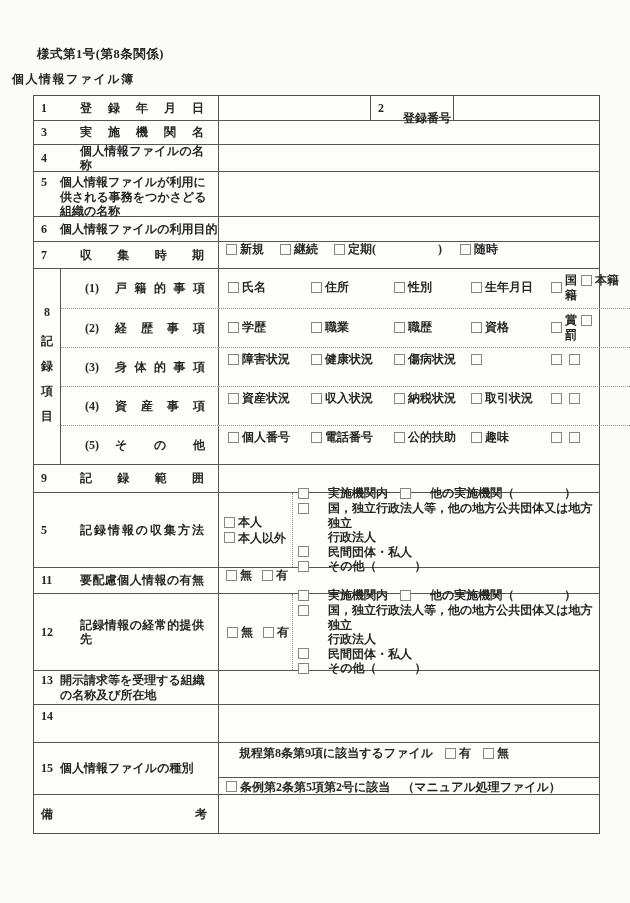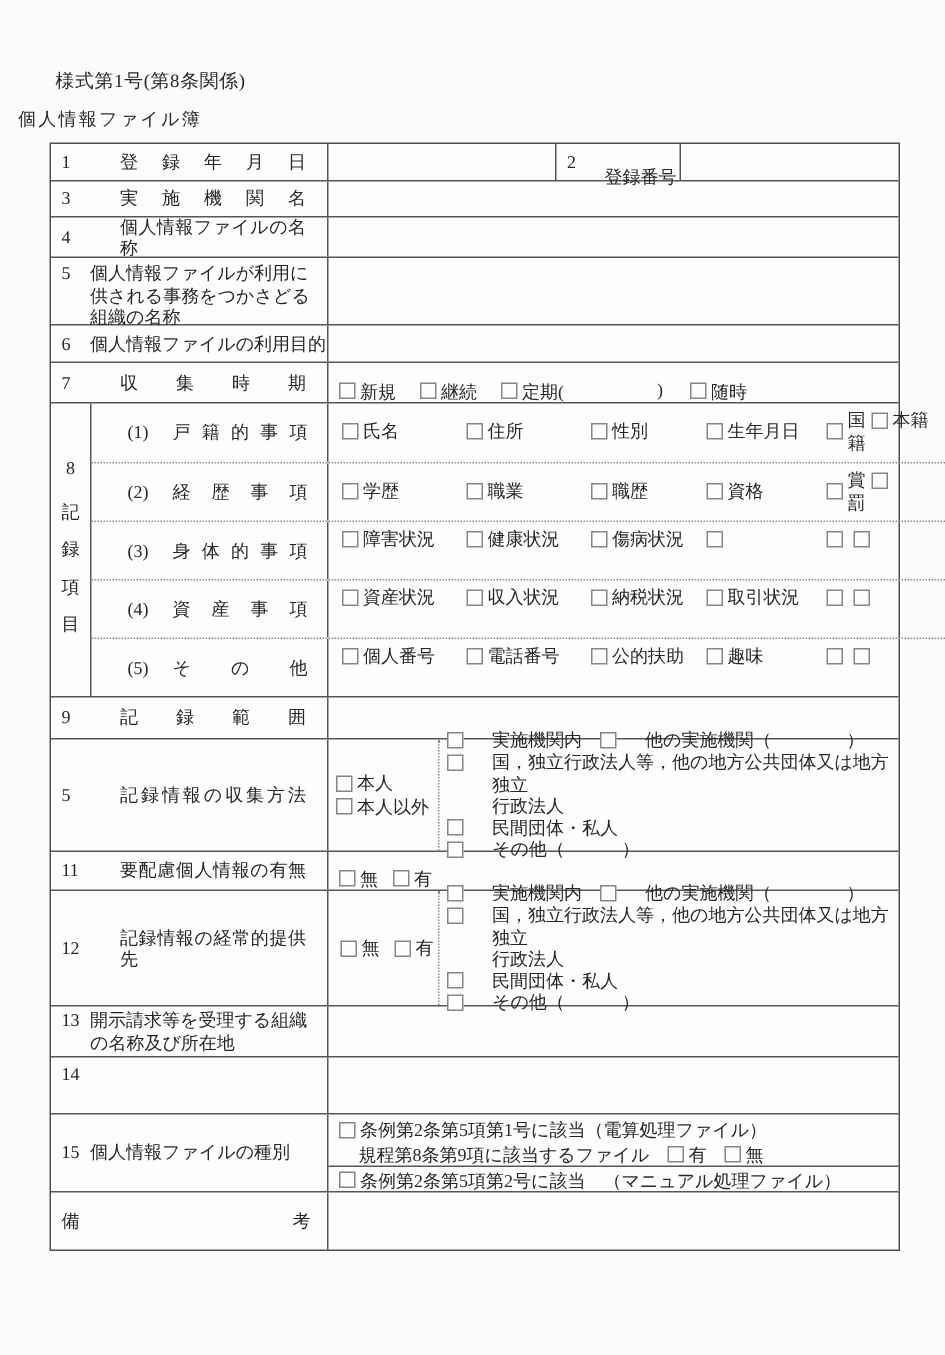--- a/index.html
+++ b/index.html
@@ -1,21 +1,21 @@
 <!DOCTYPE html>
 <html><head>
 <meta charset="utf-8">
 <style>
   html,body{margin:0;padding:0;}
   body{
     width:630px;height:903px;background:#fbfbfa;
     font-family:"Liberation Serif","DejaVu Serif",serif;
     color:#262626;font-size:12px;
   }
-  .page{position:relative;width:630px;height:903px;overflow:hidden;}
+  .page{position:relative;width:630px;height:903px;overflow:hidden;font-weight:bold;}
   .form-no{position:absolute;left:37px;top:46px;font-size:12.5px;letter-spacing:.5px;}
   .doc-title{position:absolute;left:0;top:71px;width:100%;text-align:left;font-size:12px;letter-spacing:1.5px;margin-left:12px;}
   .tbl{position:absolute;left:33px;top:95px;width:565px;border:1.5px solid #4e4e4e;background:#fdfdfc;}
   .row{display:flex;box-sizing:border-box;}
   .row + .row{border-top:1px solid #565656;}
   
   .h24{height:24px}.h27{height:27px}.h45{height:45px}.h25{height:25px}
   .h196{height:196px}.h28{height:28px}.h75{height:75px}.h26{height:26px}
   .h77{height:77px}.h34{height:34px}.h38{height:38px}.h52{height:52px}.h39{height:39px}
   
@@ -33,21 +33,21 @@
   .v152{width:152px;flex:none;border-right:1px solid #565656;}
   .r2cell{width:83px;flex:none;border-right:1px solid #565656;display:flex;align-items:center;box-sizing:border-box;}
   .lbl2{margin-left:6px;margin-top:21px;}
   
   .opt{display:inline-flex;align-items:center;}
   .opt.topal{align-items:flex-start;}
   .cb{flex:none;width:9px;height:9px;border:1px solid #868686;background:#fdfdfc;margin-right:3px;display:inline-block;}
   .opt.topal .cb{margin-top:2px;}
   .cbl{line-height:14.5px;}
   .pre{white-space:pre-line;display:inline-block;}
-  .optrow{display:flex;align-items:flex-end;padding-left:7px;}
+  .optrow{display:flex;align-items:flex-start;padding-left:7px;}
   .optrow .opt{margin-right:16px;}
   .sp62{width:62px;flex:none;}
   .sp50{width:50px;flex:none;}
   .sp38{width:38px;flex:none;}
   
   .vcol{width:27px;flex:none;border-right:1px solid #565656;box-sizing:border-box;
         display:flex;flex-direction:column;align-items:center;justify-content:center;}
   .vno{margin-bottom:9px;}
   .vtxt{width:14px;text-align:center;word-break:break-all;line-height:25px;}
   .subs{flex:1 1 auto;display:flex;flex-direction:column;}
@@ -573,26 +573,20 @@
       <div class="cell fill"></div>
     </div>
 
     <div class="row h52">
       <div class="lab">
         <span class="no">15</span>
         <span class="lbl">個人情報ファイルの種別</span>
       </div>
       <div class="col15">
         <div class="t1">
-          <div>
-            <span class="opt">
-                <span class="cb"></span>
-                <span class="cbl">条例第2条第5項第1号に該当（電算処理ファイル）</span>
-              </span>
-          </div>
           <div class="t1b">
             <span>規程第8条第9項に該当するファイル</span>
             <span class="opt">
                 <span class="cb"></span>
                 <span class="cbl">有</span>
               </span>
             <span class="opt">
                 <span class="cb"></span>
                 <span class="cbl">無</span>
               </span>

